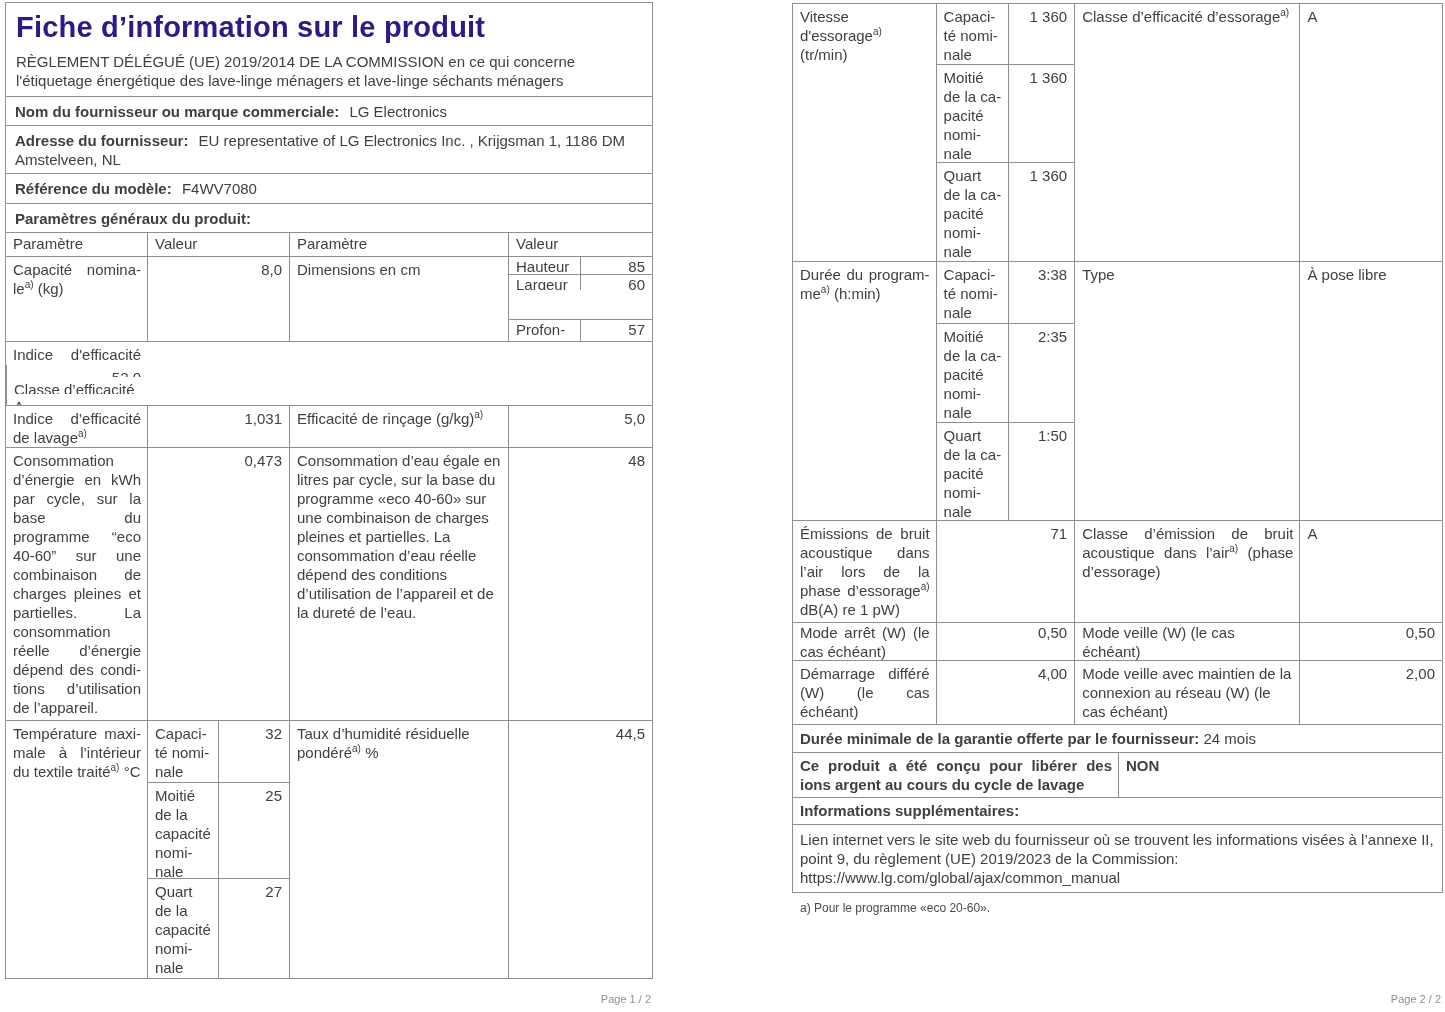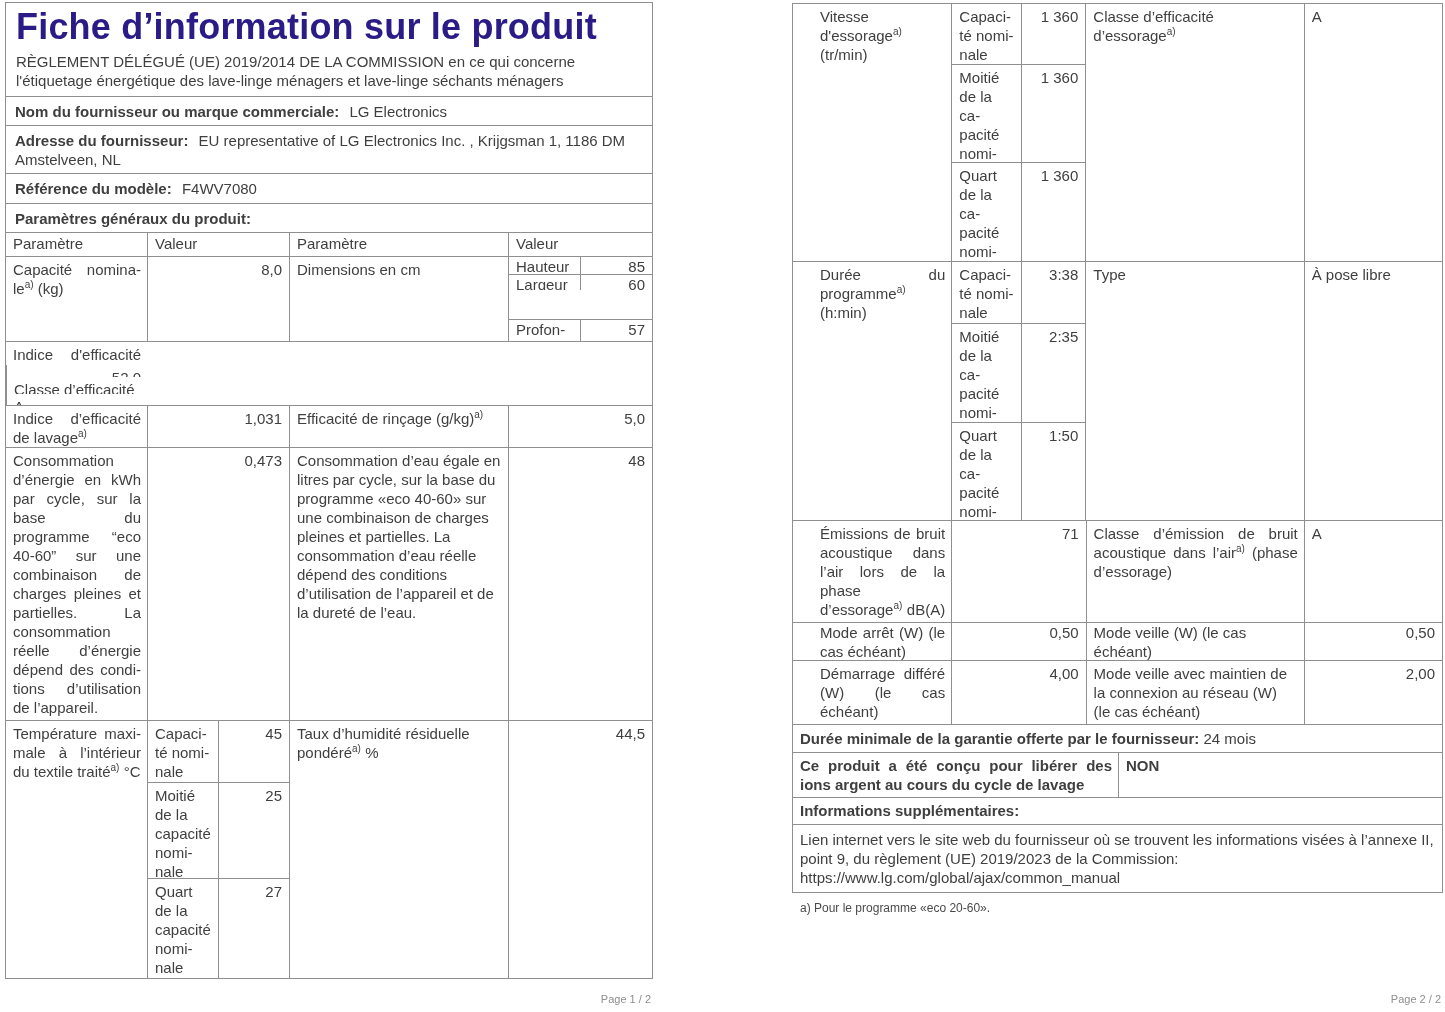--- a/index.html
+++ b/index.html
@@ -21,26 +21,26 @@
   sub{font-size:10px;line-height:0;vertical-align:sub;}
   .subcol{display:flex;flex-direction:column;padding:0;}
   .subrow{display:flex;border-top:1px solid var(--bc);box-sizing:border-box;overflow:hidden;}
   .subcol .subrow:first-child{border-top:none;}
   
   .p1 .c1{width:141px;} .p1 .c23{width:142px;} .p1 .c4{width:219px;} .p1 .c5{width:144px;}
   .p1 .sc2{width:71px;} .p1 .sc3{width:71px;}
   .p1 .d1{width:71px;} .p1 .d2{width:73px;}
   .dim{line-height:18px;padding-top:1px;}
   .titleblock{padding:6px 10px;box-sizing:border-box;}
-  .doc-title{font-size:36px;line-height:36px;font-weight:700;color:var(--accent);letter-spacing:0.2px;}
+  .doc-title{font-size:29px;line-height:36px;font-weight:700;color:var(--accent);letter-spacing:0.2px;}
   .reg{margin-top:7px;}
   .hrow{padding:5px 9px 0 9px;box-sizing:border-box;overflow:hidden;border-top:1px solid var(--bc);}
   .hrow .lab{font-weight:700;} .hrow .v{margin-left:6px;}
   
-  .p2 .c1{width:143px;margin-left:20px;} .p2 .c23{width:139px;} .p2 .c4{width:226px;} .p2 .c5{width:143px;}
+  .p2 .c1{width:143px;} .p2 .c23{width:139px;} .p2 .c4{width:226px;} .p2 .c5{width:143px;}
   .p2 .sc2{width:72px;} .p2 .sc3{width:67px;}
   .p2 .g1{width:326px;} .p2 .g2{width:325px;}
   .full{width:100%;}
   .linkcell{overflow-wrap:anywhere;}
   .footnote{margin:6px 0 0 8px;font-size:12px;color:#4a4a4a;}
   .pagefooter{position:absolute;top:988px;right:2px;font-size:11px;color:#8e8e8e;}
 </style>
 </head>
 <body>
 
@@ -131,21 +131,21 @@
         <div class="cell c5 val">48</div>
       </div>
 
       <div class="row" style="height:258px;">
         <div class="cell first c1 jus">
           <span>Température maxi­male à l’intérieur du textile traité</span><sup>a)</sup><span> °C</span>
         </div>
         <div class="cell subcol" style="width:142px;">
           <div class="subrow" style="height:61px;">
             <div class="cell first sc2">Capaci­té nomi­nale</div>
-            <div class="cell sc3 val">45</div>
+            <div class="cell sc3 val">32</div>
           </div>
           <div class="subrow" style="height:97px;">
             <div class="cell first sc2">Moitié de la ca­pacité nomi­nale</div>
             <div class="cell sc3 val">25</div>
           </div>
           <div class="subrow" style="height:100px;">
             <div class="cell first sc2">Quart de la ca­pacité nomi­nale</div>
             <div class="cell sc3 val">27</div>
           </div>
         </div>

